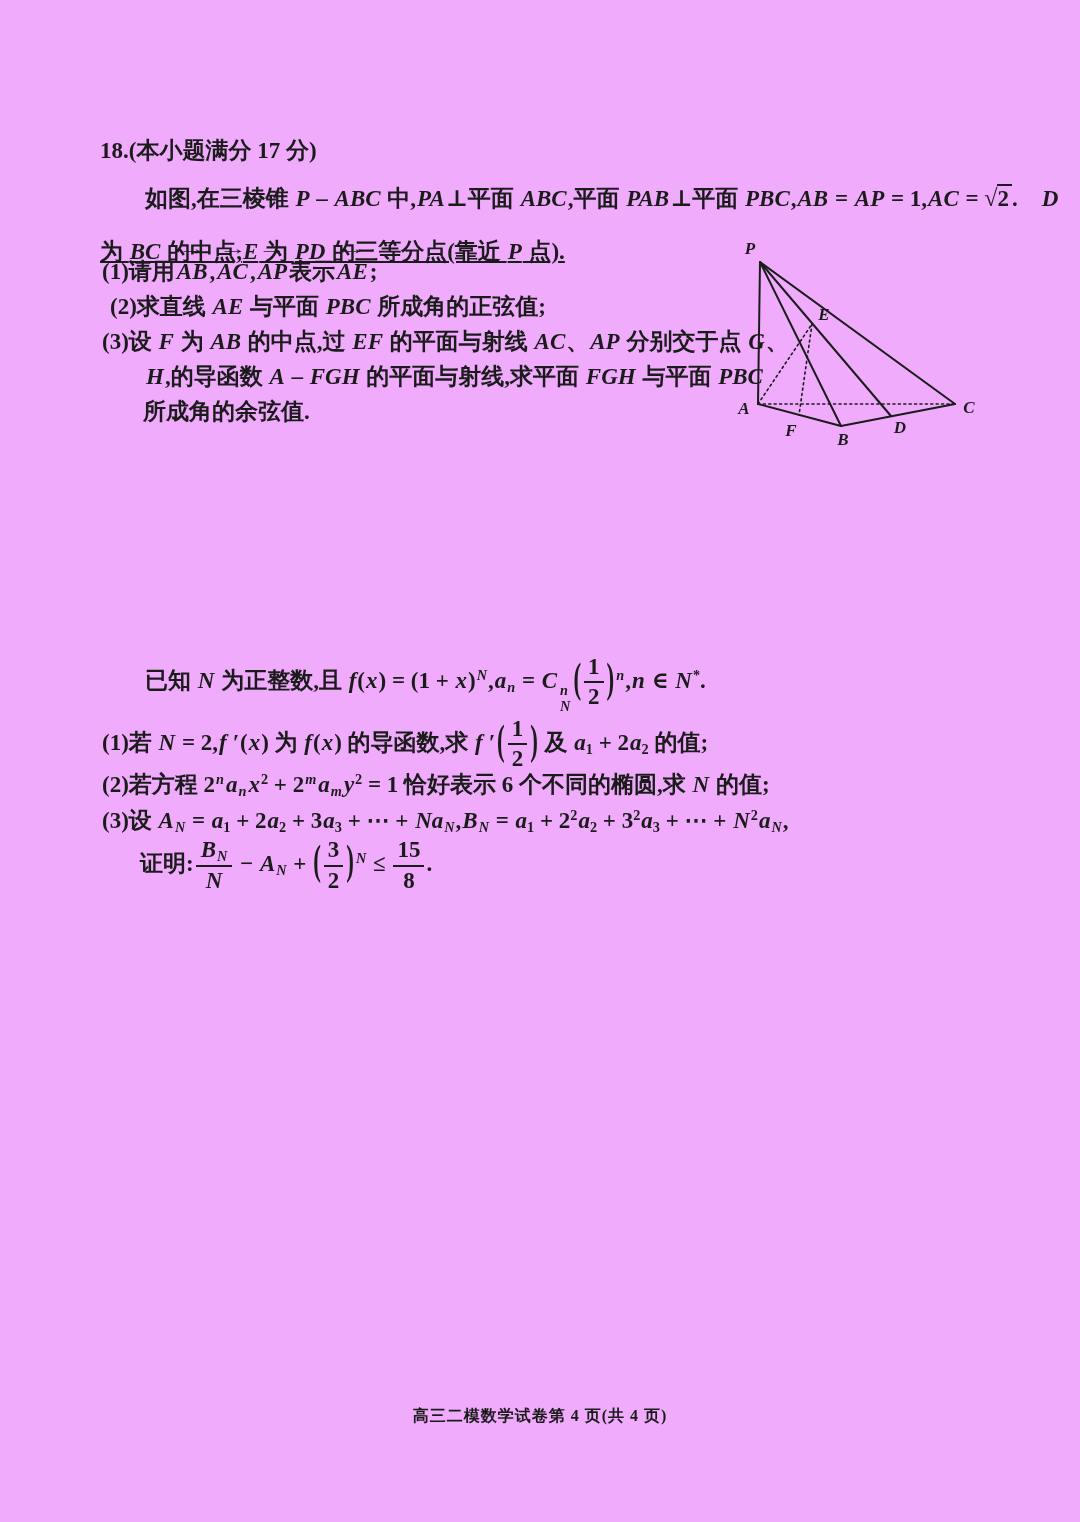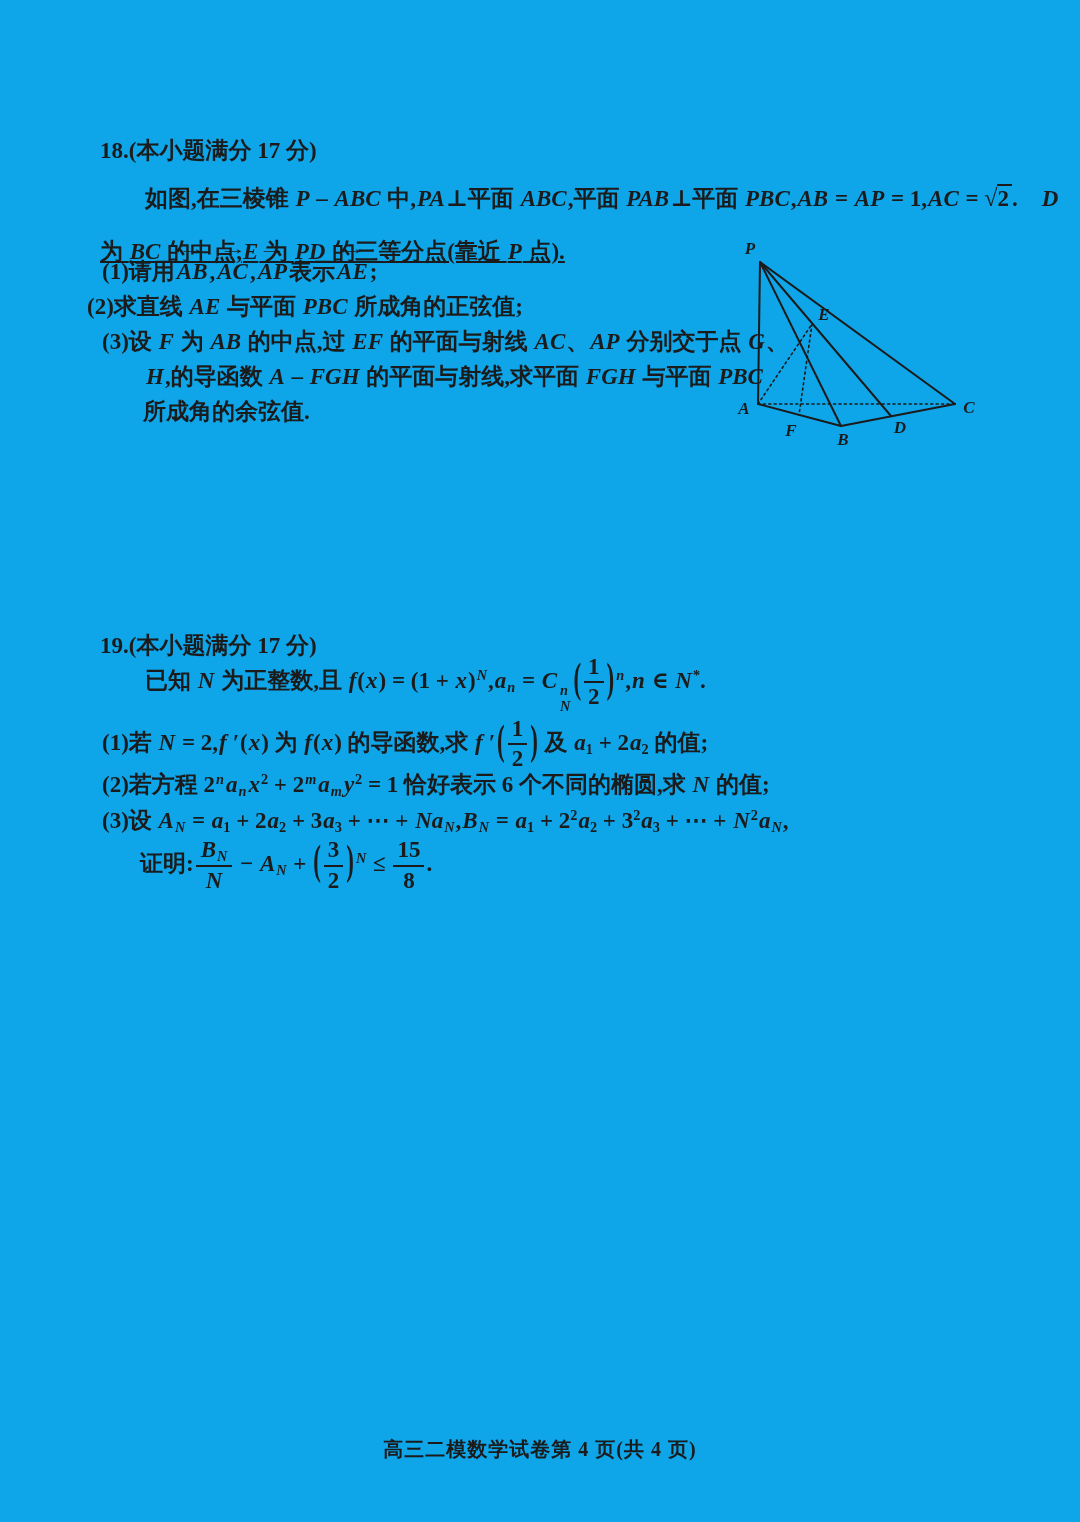--- a/index.html
+++ b/index.html
@@ -1,18 +1,18 @@
 <!DOCTYPE html>
 <html><head>
 <meta charset="utf-8">
 <style>
   html,body{margin:0;padding:0;background:#e8e8e8;}
   .page{
     position:relative;width:1080px;height:1522px;margin:0 auto;
-    background:#0ea5e9;overflow:hidden;
+    background:#f0abfc;overflow:hidden;
     font-family:"Liberation Serif","DejaVu Serif",serif;
     color:#1b1b1b;font-size:23px;font-weight:600;
   }
   .line{position:absolute;line-height:35px;white-space:nowrap;}
   .tk-txt{font-weight:600;}
   .tk-i{font-style:italic;font-weight:600;padding:0 1px;}
   .tk-sup{position:relative;top:-0.55em;font-size:0.62em;}
   .tk-sub{position:relative;top:0.28em;font-size:0.62em;margin-left:-1px;}
   .tk-ss{display:inline-flex;flex-direction:column;align-items:flex-start;
          font-size:0.62em;line-height:1.1;vertical-align:-0.5em;margin:0 1px;}
@@ -20,34 +20,34 @@
   .fr-num{display:block;padding:0 4px 1px 4px;border-bottom:2px solid currentColor;line-height:1.15;}
   .fr-den{display:block;padding:1px 4px 0 4px;line-height:1.15;}
   .tk-par{display:inline-block;transform:scaleY(1.8);transform-origin:center 55%;padding:0 1px;font-weight:600;}
   .tk-sqrt{white-space:nowrap;}
   .sqrt-sym{font-size:1.05em;}
   .sqrt-rad{border-top:2px solid currentColor;padding:0 3px 0 1px;margin-left:-1px;}
   .tk-vec{display:inline-block;position:relative;margin:0 1px;}
   .vec-arrow{position:absolute;left:50%;top:-0.78em;transform:translateX(-50%) scaleX(1.7);
              font-size:0.72em;line-height:1;font-weight:600;}
   .footer{position:absolute;top:1406px;left:0;width:100%;text-align:center;
-          font-size:20px;font-weight:600;letter-spacing:1px;margin-top:30px;}
+          font-size:16px;font-weight:600;letter-spacing:1px;}
   svg text{font-family:"Liberation Serif","DejaVu Serif",serif;
            font-style:italic;font-weight:700;font-size:17px;fill:#1b1b1b;text-anchor:middle;}
 </style>
 </head>
 <body>
 
 <div class="page">
 
   <div class="line" style="top:133px;left:100px;"><span class="tk-txt">18.(本小题满分 17 分)</span></div>
   <div class="line" style="top:180px;left:145px;"><span class="tk-txt">如图,在三棱锥 </span><span class="tk-i">P</span><span class="tk-txt"> – </span><span class="tk-i">ABC</span><span class="tk-txt"> 中,</span><span class="tk-i">PA</span><span class="tk-txt">⊥平面 </span><span class="tk-i">ABC</span><span class="tk-txt">,平面 </span><span class="tk-i">PAB</span><span class="tk-txt">⊥平面 </span><span class="tk-i">PBC</span><span class="tk-txt">,</span><span class="tk-i">AB</span><span class="tk-txt"> = </span><span class="tk-i">AP</span><span class="tk-txt"> = 1,</span><span class="tk-i">AC</span><span class="tk-txt"> = </span><span class="tk-sqrt"><span class="sqrt-sym">√</span><span class="sqrt-rad">2</span></span><span class="tk-txt">. </span><span class="tk-i">D</span></div>
   <div class="line" style="top:234px;left:100px;text-decoration:underline;"><span class="tk-txt">为 </span><span class="tk-i">BC</span><span class="tk-txt"> 的中点,</span><span class="tk-i">E</span><span class="tk-txt"> 为 </span><span class="tk-i">PD</span><span class="tk-txt"> 的三等分点(靠近 </span><span class="tk-i">P</span><span class="tk-txt"> 点).</span></div>
   <div class="line" style="top:254px;left:102px;"><span class="tk-txt">(1)请用</span><span class="tk-vec"><span class="vec-arrow">→</span><span class="tk-i">AB</span></span><span class="tk-txt">,</span><span class="tk-vec"><span class="vec-arrow">→</span><span class="tk-i">AC</span></span><span class="tk-txt">,</span><span class="tk-vec"><span class="vec-arrow">→</span><span class="tk-i">AP</span></span><span class="tk-txt">表示</span><span class="tk-vec"><span class="vec-arrow">→</span><span class="tk-i">AE</span></span><span class="tk-txt">;</span></div>
-  <div class="line" style="top:289px;left:87px;"><span class="tk-txt">(2)求直线 </span><span class="tk-i">AE</span><span class="tk-txt"> 与平面 </span><span class="tk-i">PBC</span><span class="tk-txt"> 所成角的正弦值;</span></div>
+  <div class="line" style="top:289px;left:110px;"><span class="tk-txt">(2)求直线 </span><span class="tk-i">AE</span><span class="tk-txt"> 与平面 </span><span class="tk-i">PBC</span><span class="tk-txt"> 所成角的正弦值;</span></div>
   <div class="line" style="top:324px;left:102px;"><span class="tk-txt">(3)设 </span><span class="tk-i">F</span><span class="tk-txt"> 为 </span><span class="tk-i">AB</span><span class="tk-txt"> 的中点,过 </span><span class="tk-i">EF</span><span class="tk-txt"> 的平面与射线 </span><span class="tk-i">AC</span><span class="tk-txt">、</span><span class="tk-i">AP</span><span class="tk-txt"> 分别交于点 </span><span class="tk-i">G</span><span class="tk-txt">、</span></div>
   <div class="line" style="top:359px;left:145px;"><span class="tk-i">H</span><span class="tk-txt">,的导函数 </span><span class="tk-i">A</span><span class="tk-txt"> – </span><span class="tk-i">FGH</span><span class="tk-txt"> 的平面与射线,求平面 </span><span class="tk-i">FGH</span><span class="tk-txt"> 与平面 </span><span class="tk-i">PBC</span></div>
   <div class="line" style="top:394px;left:143px;"><span class="tk-txt">所成角的余弦值.</span></div>
 
   <svg width="270" height="218" viewBox="0 0 270 218" style="position:absolute;left:728px;top:238px;">
       <line x1="30" y1="166" x2="227" y2="166" stroke="#1b1b1b" stroke-width="1.6" stroke-linecap="round" stroke-dasharray="2 3.4"></line>
       <line x1="30" y1="166" x2="84" y2="86" stroke="#1b1b1b" stroke-width="1.6" stroke-linecap="round" stroke-dasharray="2 3.4"></line>
       <line x1="84" y1="86" x2="71" y2="177" stroke="#1b1b1b" stroke-width="1.6" stroke-linecap="round" stroke-dasharray="2 3.4"></line>
       <line x1="32" y1="24" x2="30" y2="166" stroke="#1b1b1b" stroke-width="2" stroke-linecap="round"></line>
       <line x1="32" y1="24" x2="113" y2="188" stroke="#1b1b1b" stroke-width="2" stroke-linecap="round"></line>
@@ -57,21 +57,20 @@
       <line x1="113" y1="188" x2="227" y2="166" stroke="#1b1b1b" stroke-width="2" stroke-linecap="round"></line>
       <text x="22" y="16">P</text>
       <text x="16" y="176">A</text>
       <text x="115" y="207">B</text>
       <text x="241" y="175">C</text>
       <text x="172" y="195">D</text>
       <text x="96" y="82">E</text>
       <text x="63" y="198">F</text>
     </svg>
 
-  <div class="line" style="top:628px;left:100px;"><span class="tk-txt">19.(本小题满分 17 分)</span></div>
   <div class="line" style="top:654px;left:145px;line-height:52px;"><span class="tk-txt">已知 </span><span class="tk-i">N</span><span class="tk-txt"> 为正整数,且 </span><span class="tk-i">f</span><span class="tk-txt">(</span><span class="tk-i">x</span><span class="tk-txt">) = (1 + </span><span class="tk-i">x</span><span class="tk-txt">)</span><span class="tk-sup tk-i">N</span><span class="tk-txt">,</span><span class="tk-i">a</span><span class="tk-sub tk-i">n</span><span class="tk-txt"> = </span><span class="tk-i">C</span><span class="tk-ss">
         <span class="tk-i">n</span>
         <span class="tk-i">N</span>
       </span><span class="tk-par">(</span><span class="tk-frac"><span class="fr-num"><span class="tk-txt">1</span></span><span class="fr-den"><span class="tk-txt">2</span></span></span><span class="tk-par">)</span><span class="tk-sup tk-i">n</span><span class="tk-txt">,</span><span class="tk-i">n</span><span class="tk-txt"> ∈ </span><span class="tk-i">N</span><span class="tk-sup">*</span><span class="tk-txt">.</span></div>
   <div class="line" style="top:716px;left:102px;line-height:50px;"><span class="tk-txt">(1)若 </span><span class="tk-i">N</span><span class="tk-txt"> = 2,</span><span class="tk-i">f ′</span><span class="tk-txt">(</span><span class="tk-i">x</span><span class="tk-txt">) 为 </span><span class="tk-i">f</span><span class="tk-txt">(</span><span class="tk-i">x</span><span class="tk-txt">) 的导函数,求 </span><span class="tk-i">f ′</span><span class="tk-par">(</span><span class="tk-frac"><span class="fr-num"><span class="tk-txt">1</span></span><span class="fr-den"><span class="tk-txt">2</span></span></span><span class="tk-par">)</span><span class="tk-txt"> 及 </span><span class="tk-i">a</span><span class="tk-sub">1</span><span class="tk-txt"> + 2</span><span class="tk-i">a</span><span class="tk-sub">2</span><span class="tk-txt"> 的值;</span></div>
   <div class="line" style="top:766px;left:102px;line-height:38px;"><span class="tk-txt">(2)若方程 2</span><span class="tk-sup tk-i">n</span><span class="tk-i">a</span><span class="tk-sub tk-i">n</span><span class="tk-i">x</span><span class="tk-sup">2</span><span class="tk-txt"> + 2</span><span class="tk-sup tk-i">m</span><span class="tk-i">a</span><span class="tk-sub tk-i">m</span><span class="tk-i">y</span><span class="tk-sup">2</span><span class="tk-txt"> = 1 恰好表示 6 个不同的椭圆,求 </span><span class="tk-i">N</span><span class="tk-txt"> 的值;</span></div>
   <div class="line" style="top:802px;left:102px;line-height:38px;"><span class="tk-txt">(3)设 </span><span class="tk-i">A</span><span class="tk-sub tk-i">N</span><span class="tk-txt"> = </span><span class="tk-i">a</span><span class="tk-sub">1</span><span class="tk-txt"> + 2</span><span class="tk-i">a</span><span class="tk-sub">2</span><span class="tk-txt"> + 3</span><span class="tk-i">a</span><span class="tk-sub">3</span><span class="tk-txt"> + ⋯ + </span><span class="tk-i">Na</span><span class="tk-sub tk-i">N</span><span class="tk-txt">,</span><span class="tk-i">B</span><span class="tk-sub tk-i">N</span><span class="tk-txt"> = </span><span class="tk-i">a</span><span class="tk-sub">1</span><span class="tk-txt"> + 2</span><span class="tk-sup">2</span><span class="tk-i">a</span><span class="tk-sub">2</span><span class="tk-txt"> + 3</span><span class="tk-sup">2</span><span class="tk-i">a</span><span class="tk-sub">3</span><span class="tk-txt"> + ⋯ + </span><span class="tk-i">N</span><span class="tk-sup">2</span><span class="tk-i">a</span><span class="tk-sub tk-i">N</span><span class="tk-txt">,</span></div>
   <div class="line" style="top:836px;left:140px;line-height:56px;"><span class="tk-txt">证明:</span><span class="tk-frac"><span class="fr-num"><span class="tk-i">B</span><span class="tk-sub tk-i">N</span></span><span class="fr-den"><span class="tk-i">N</span></span></span><span class="tk-txt"> − </span><span class="tk-i">A</span><span class="tk-sub tk-i">N</span><span class="tk-txt"> + </span><span class="tk-par">(</span><span class="tk-frac"><span class="fr-num"><span class="tk-txt">3</span></span><span class="fr-den"><span class="tk-txt">2</span></span></span><span class="tk-par">)</span><span class="tk-sup tk-i">N</span><span class="tk-txt"> ≤ </span><span class="tk-frac"><span class="fr-num"><span class="tk-txt">15</span></span><span class="fr-den"><span class="tk-txt">8</span></span></span><span class="tk-txt">.</span></div>
 
   <div class="footer">高三二模数学试卷第 4 页(共 4 页)</div>

